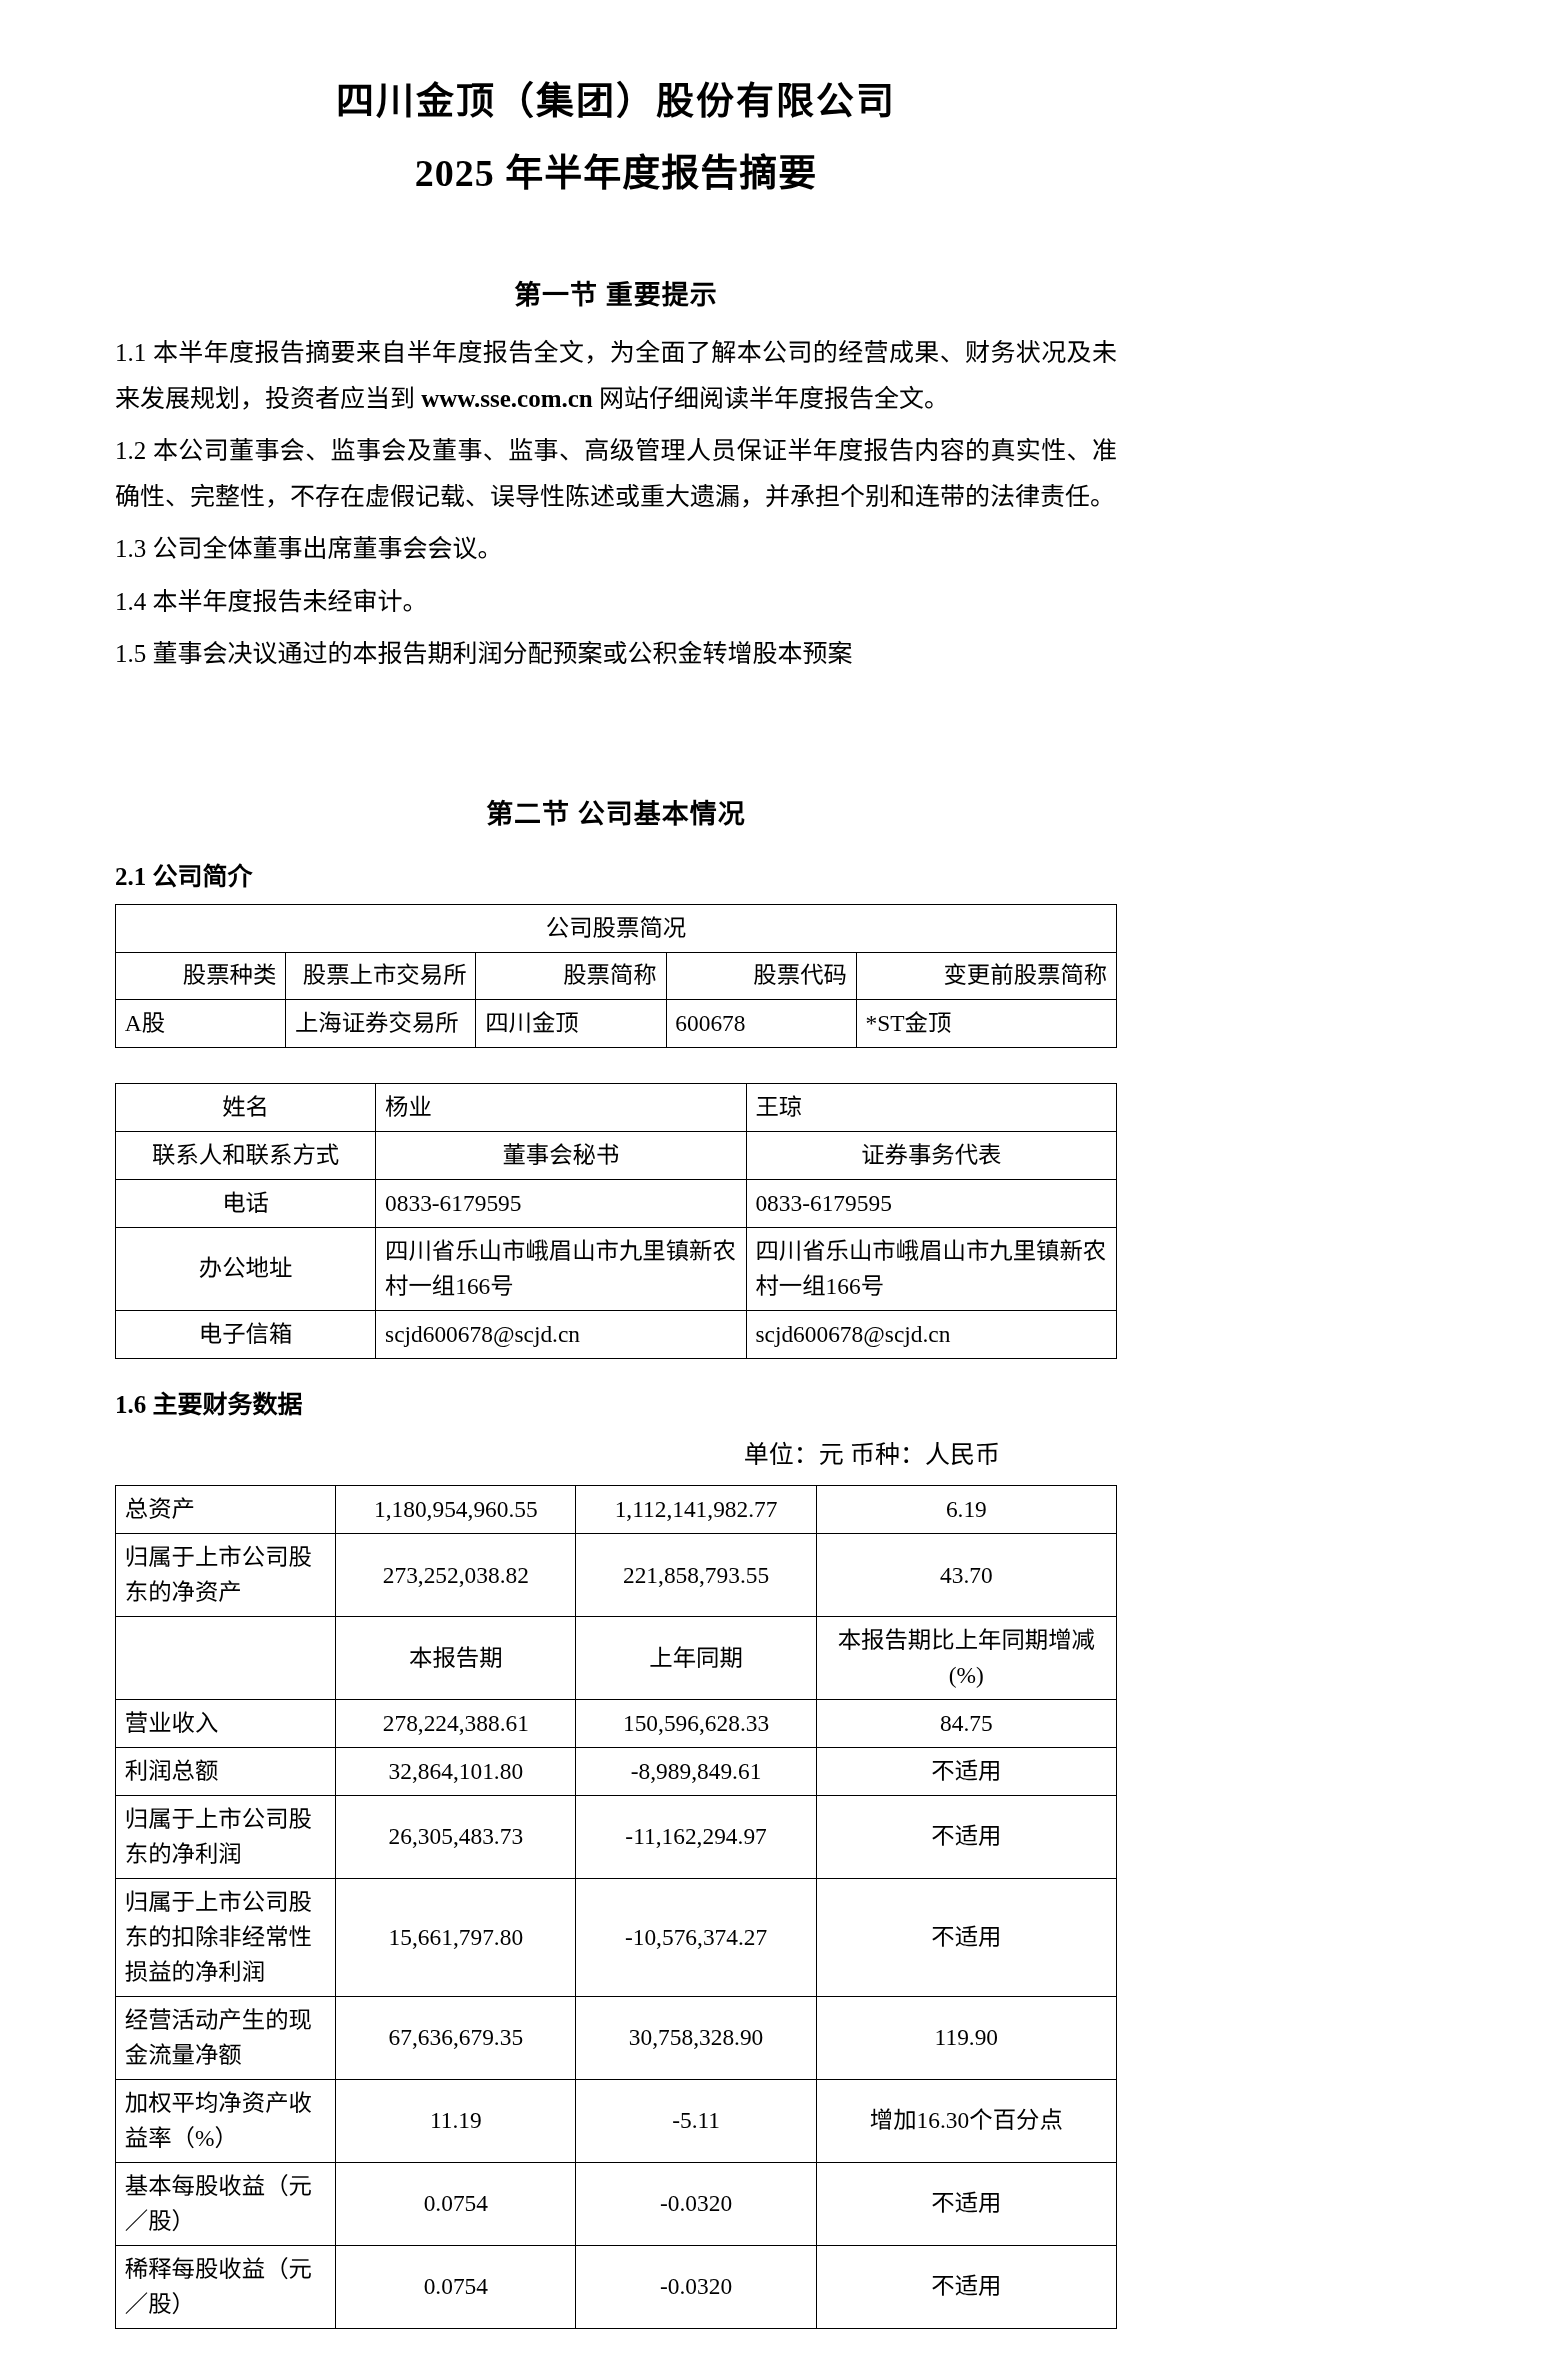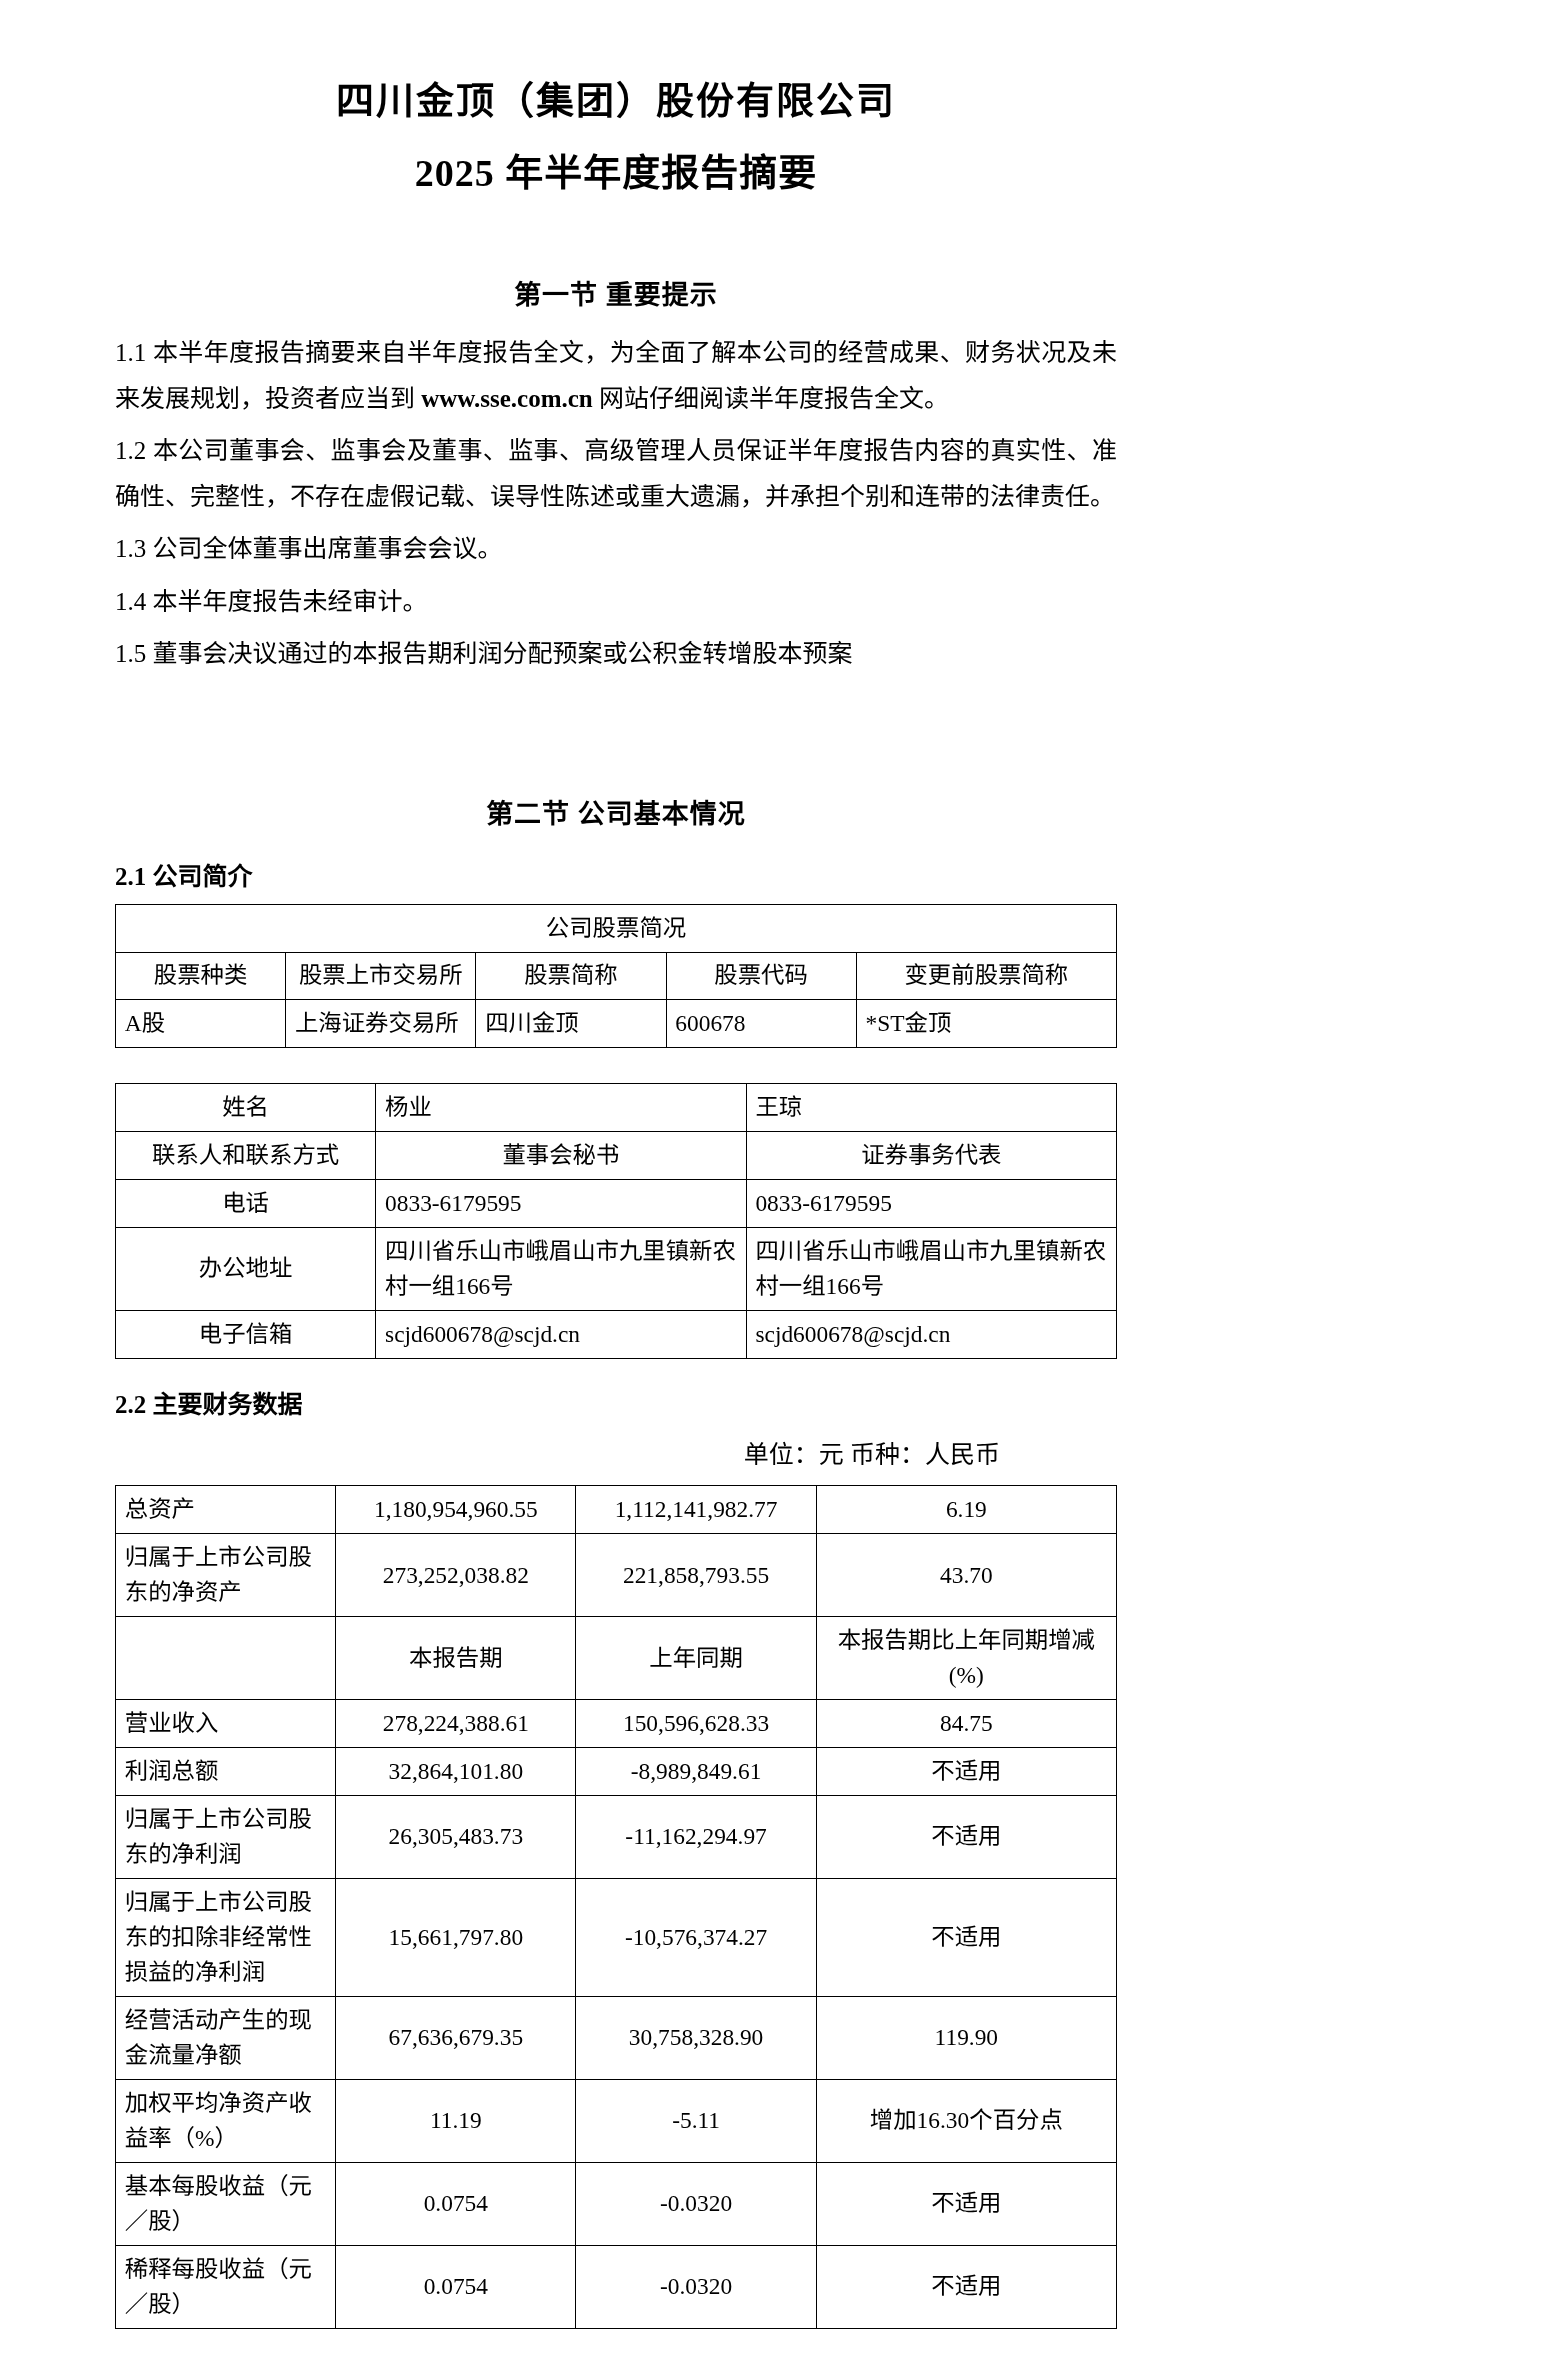--- a/index.html
+++ b/index.html
@@ -79,21 +79,21 @@
     font-weight: normal;
     line-height: 1.5;
   }
   .tbl-stock {
     margin-top: 3.9px;
   }
   .tbl-stock .title-row td {
     text-align: center;
   }
   .tbl-stock .head-row td {
-    text-align: center;
+    text-align: right;
   }
   .tbl-stock .data-row td {
     text-align: left;
   }
   .tbl-contact {
     margin-top: 35px;
   }
   .tbl-contact td {
     text-align: center;
   }
@@ -197,21 +197,21 @@
         <td class="val">四川省乐山市峨眉山市九里镇新农村一组166号</td>
       </tr>
       <tr>
         <td>电子信箱</td>
         <td class="val">scjd600678@scjd.cn</td>
         <td class="val">scjd600678@scjd.cn</td>
       </tr>
     </tbody>
   </table>
 
-  <div class="sub-heading">2.2 主要财务数据</div>
+  <div class="sub-heading">1.6 主要财务数据</div>
   <div class="unit-line">单位：元  币种：人民币</div>
 
   <table class="tbl-fin">
     <colgroup>
       <col style="width:22%">
         <col style="width:24%">
         <col style="width:24%">
         <col style="width:30%">
     </colgroup>
     <tbody>

